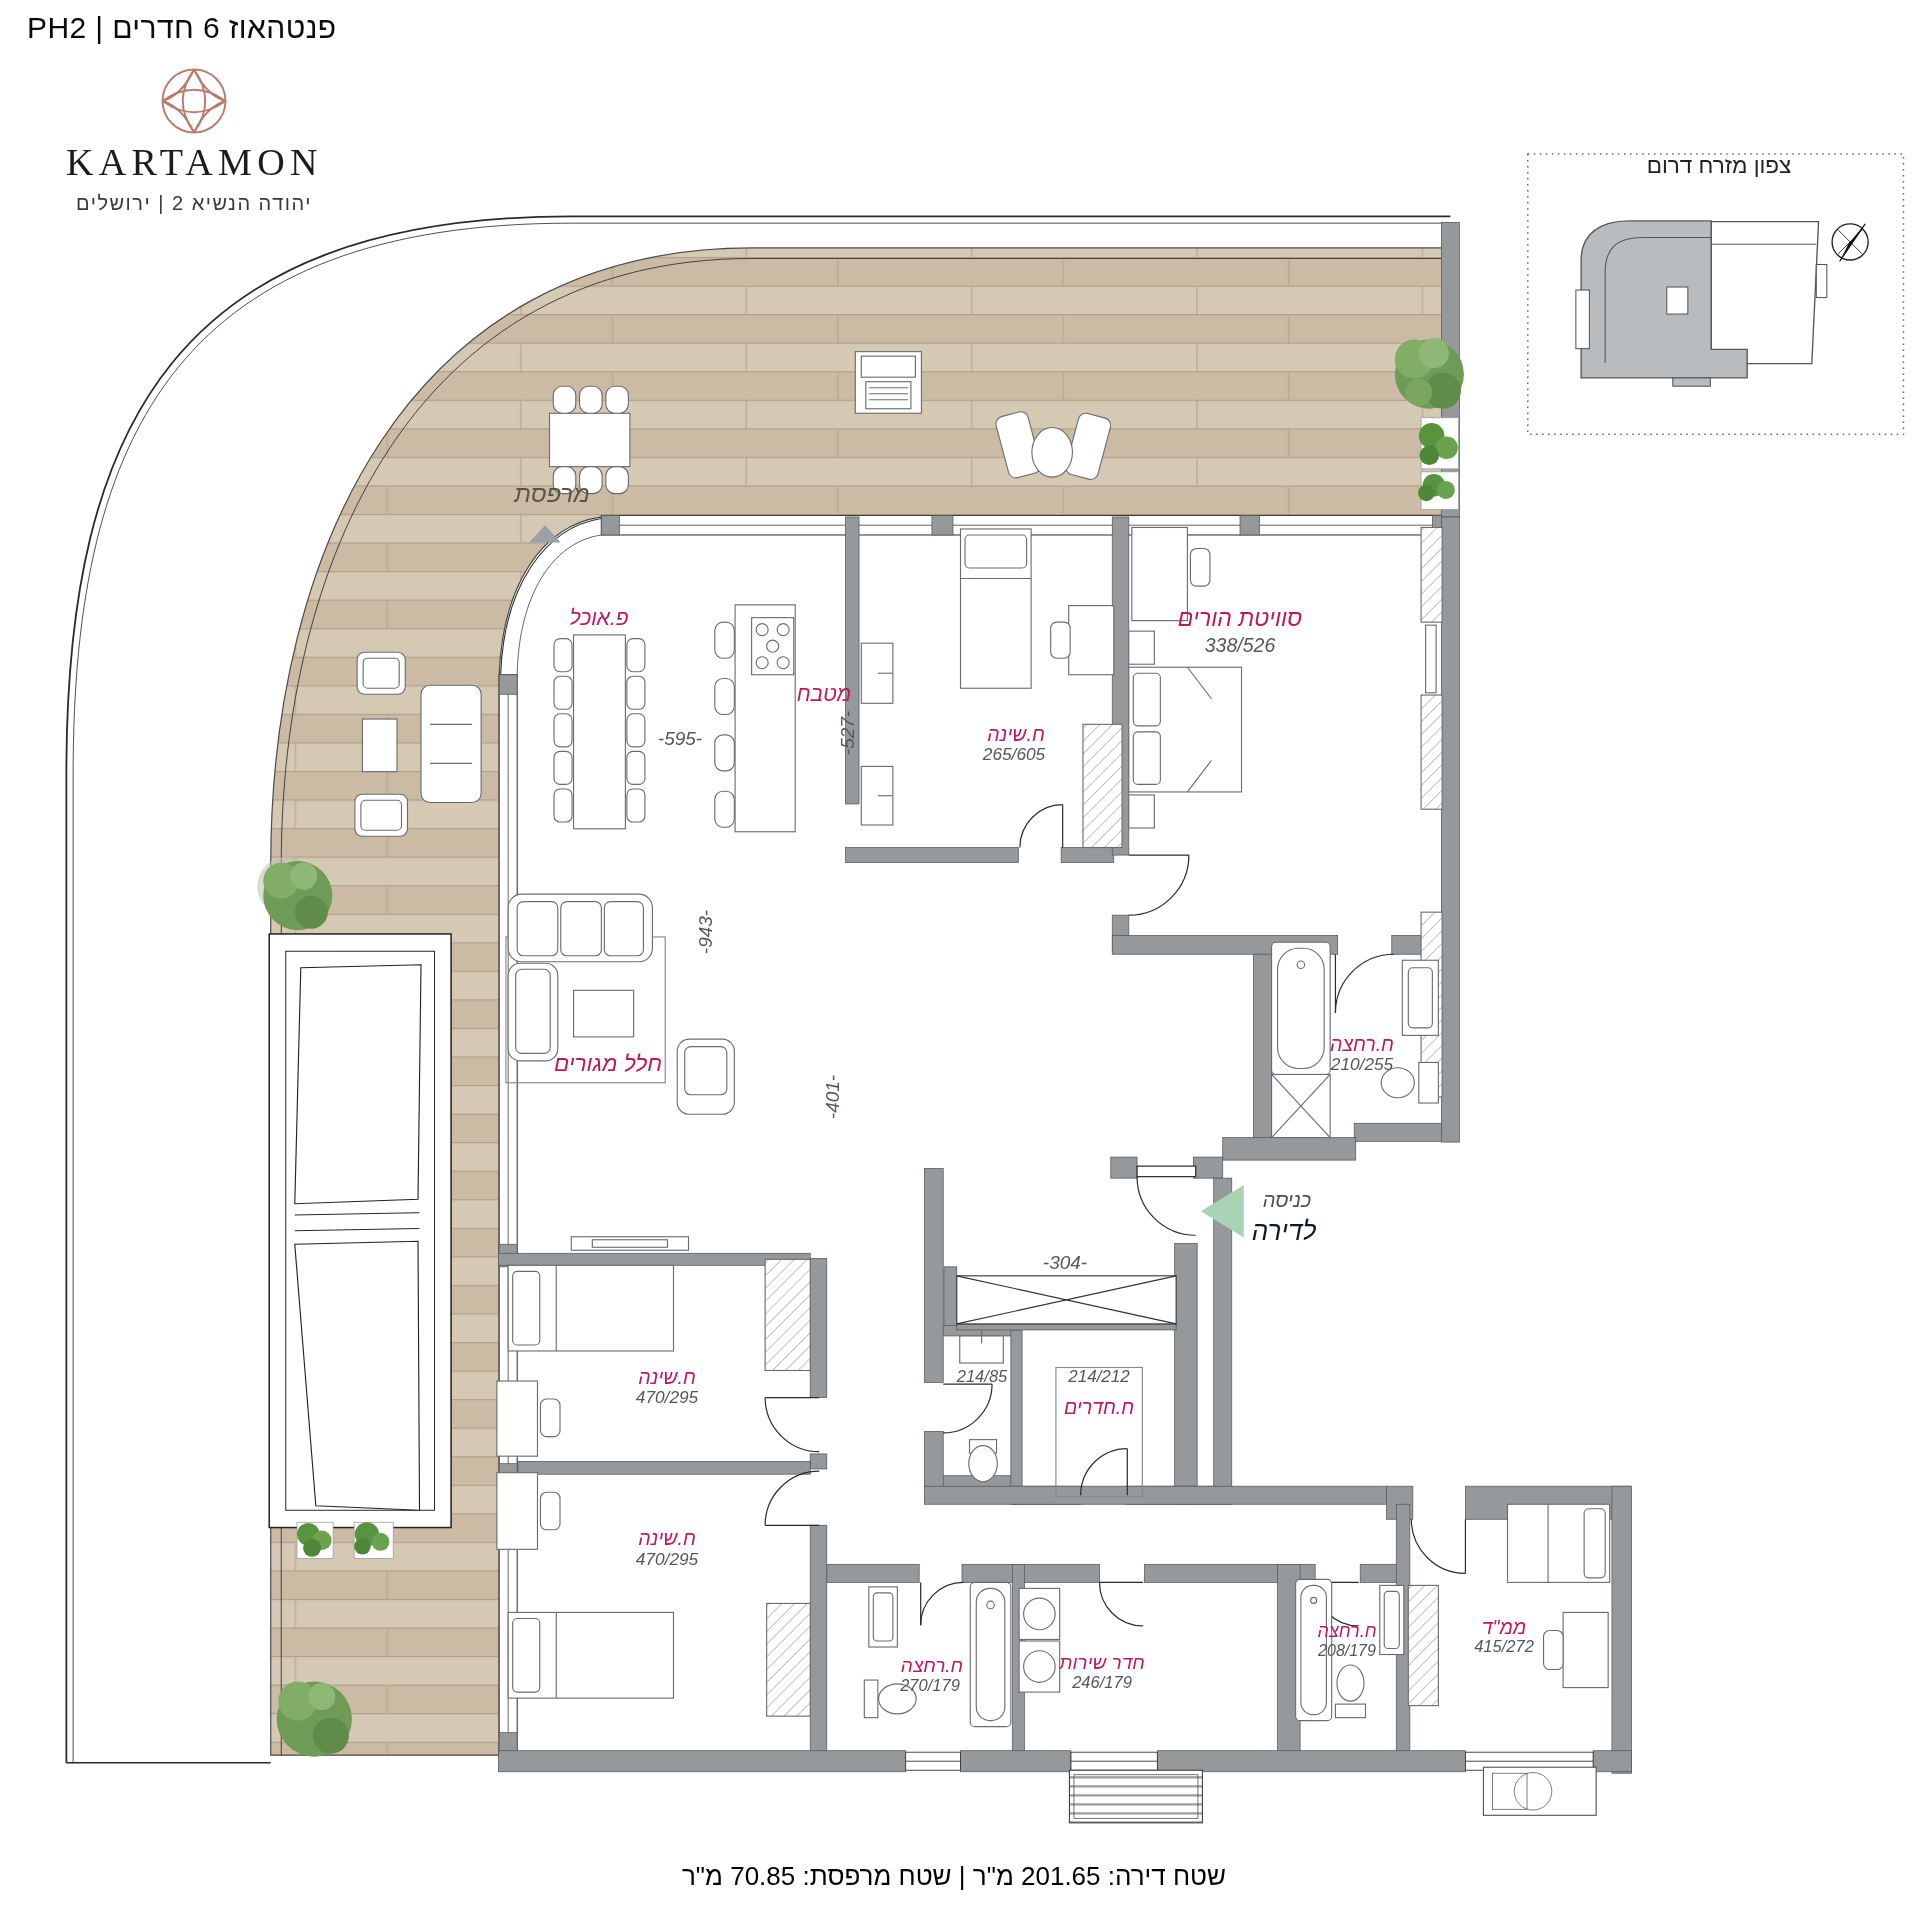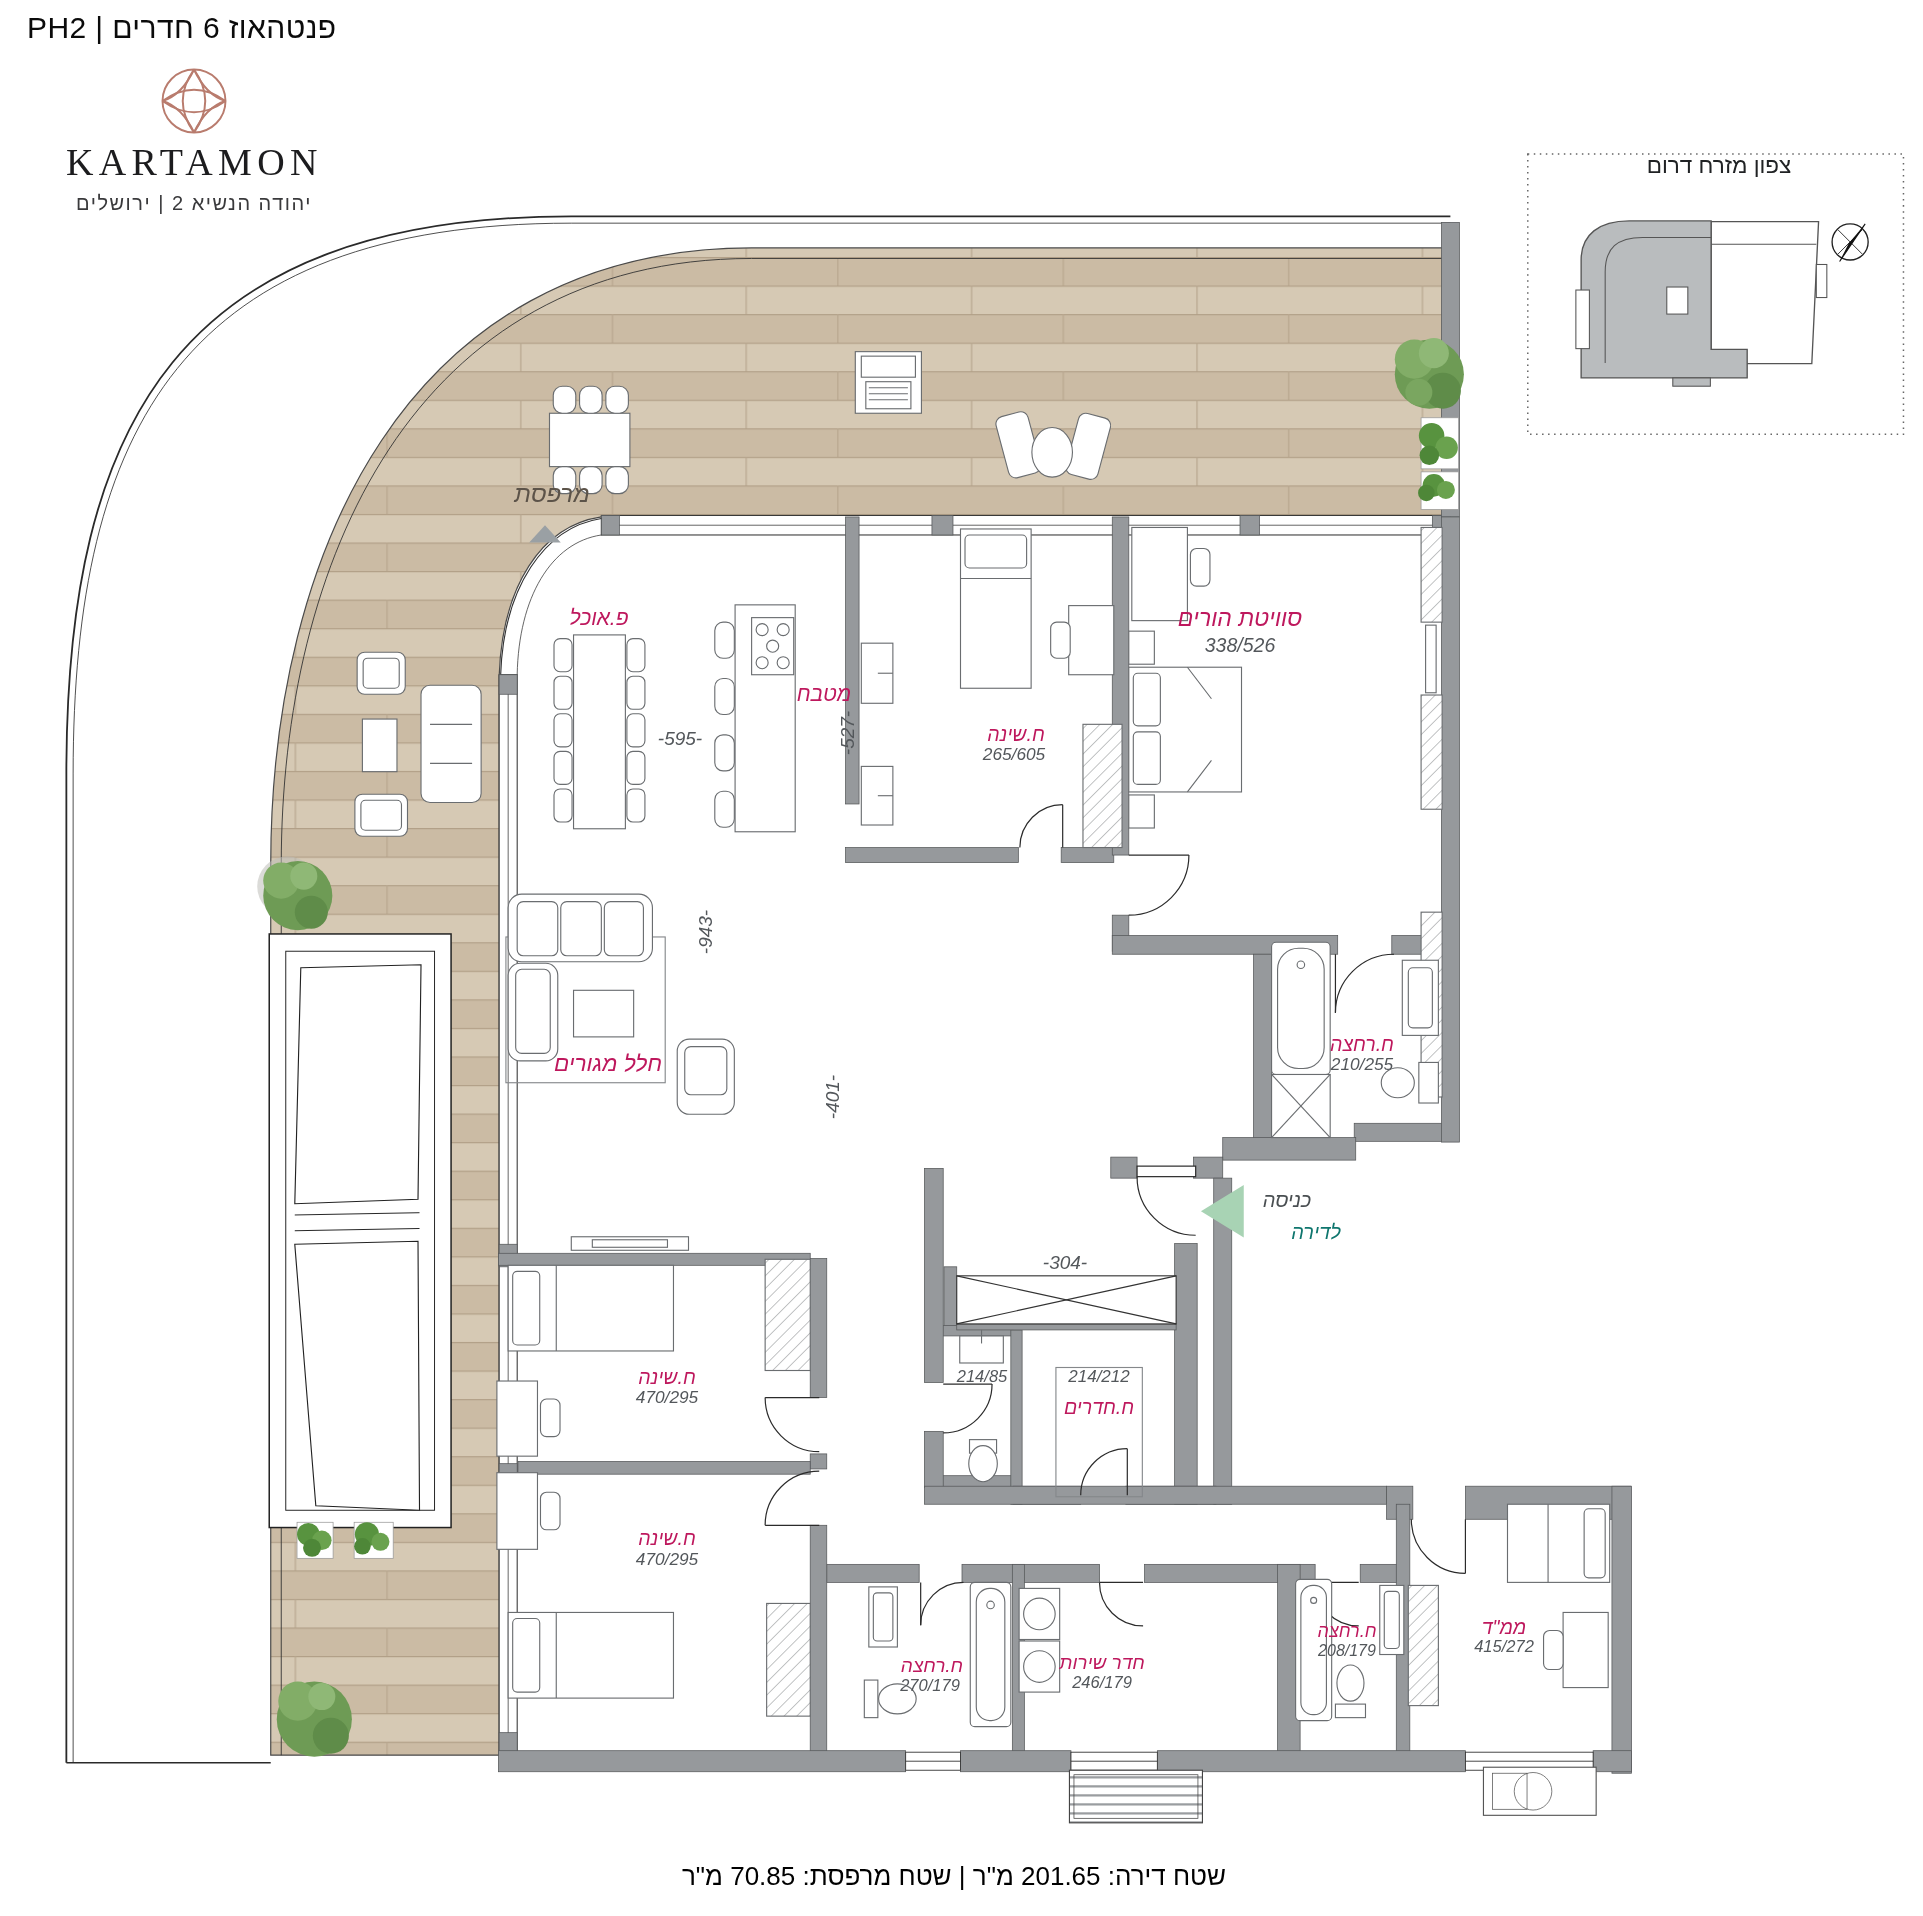--- a/index.html
+++ b/index.html
@@ -460,21 +460,21 @@
   <div class="lbl" style="left:599px;top:618px;font-size:21px">פ.אוכל</div>
   <div class="lbl" style="left:824px;top:694px;font-size:21px">מטבח</div>
   <div class="lbl" style="left:1016px;top:734px;font-size:19.5px">ח.שינה</div>
   <div class="lbl dim" style="left:1014px;top:754px;font-size:17.3px">265/605</div>
   <div class="lbl" style="left:1240px;top:618px;font-size:23px">סוויטת הורים</div>
   <div class="lbl dim" style="left:1240px;top:645px;font-size:19.5px">338/526</div>
   <div class="lbl" style="left:1362px;top:1044px;font-size:19.5px">ח.רחצה</div>
   <div class="lbl dim" style="left:1362px;top:1064px;font-size:17.3px">210/255</div>
   <div class="lbl" style="left:608px;top:1064px;font-size:22.5px">חלל מגורים</div>
   <div class="lbl" style="left:1287px;top:1200px;font-size:20px;color:#4a4f52">כניסה</div>
-  <div class="lbl" style="left:1316px;top:1232px;font-size:20px;color:#0f766e">לדירה</div>
+  <div class="lbl" style="left:1284px;top:1232px;font-size:26px;color:#0f172a">לדירה</div>
   <div class="lbl dim" style="left:982px;top:1377px;font-size:16.5px">214/85</div>
   <div class="lbl" style="left:1099px;top:1407px;font-size:19.5px">ח.חדרים</div>
   <div class="lbl dim" style="left:1099px;top:1377px;font-size:17px">214/212</div>
   <div class="lbl" style="left:667px;top:1377px;font-size:19.5px">ח.שינה</div>
   <div class="lbl dim" style="left:667px;top:1397px;font-size:17.3px">470/295</div>
   <div class="lbl" style="left:667px;top:1538px;font-size:19.5px">ח.שינה</div>
   <div class="lbl dim" style="left:667px;top:1559px;font-size:17.3px">470/295</div>
   <div class="lbl" style="left:932px;top:1666px;font-size:19px">ח.רחצה</div>
   <div class="lbl dim" style="left:930px;top:1686px;font-size:16.5px">270/179</div>
   <div class="lbl" style="left:1102px;top:1663px;font-size:19px">חדר שירות</div>

